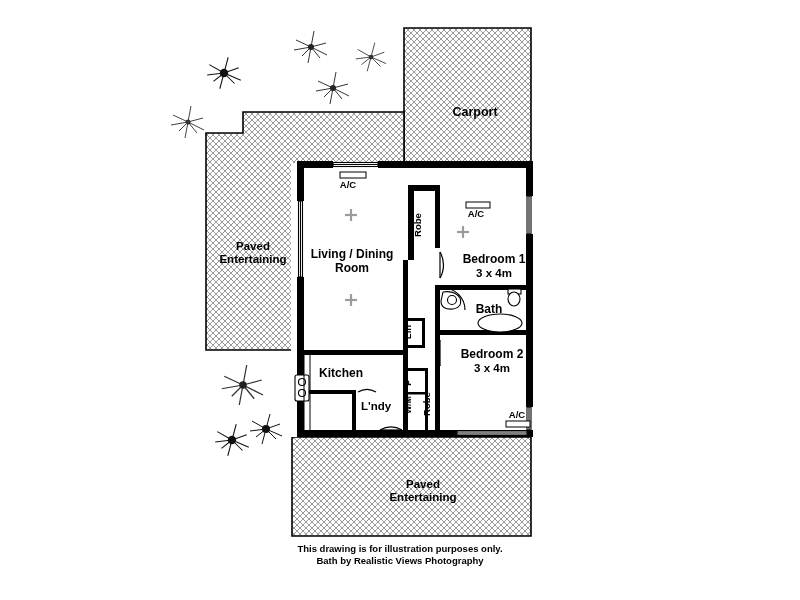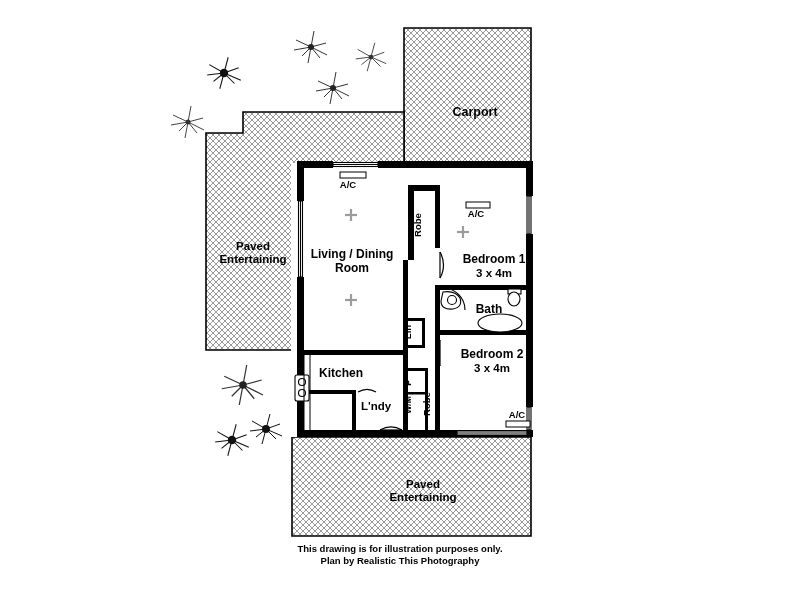--- a/index.html
+++ b/index.html
@@ -269,14 +269,14 @@
     <text x="421" y="225" transform="rotate(-90 421 225)">Robe</text>
     <text x="430" y="404" transform="rotate(-90 430 404)">Robe</text>
     <text x="411" y="332" transform="rotate(-90 411 332)">Lin</text>
     <text x="411" y="383" transform="rotate(-90 411 383)" font-size="9">F</text>
     <text x="411" y="405" transform="rotate(-90 411 405)" font-size="8.5">W/M</text>
   </g>
 </svg>
 
 <div class="footer">
   <div>This drawing is for illustration purposes only.</div>
-  <div>Plan by Realistic This Photography</div>
+  <div>Bath by Realistic Views Photography</div>
 </div>
 
 </body></html>

